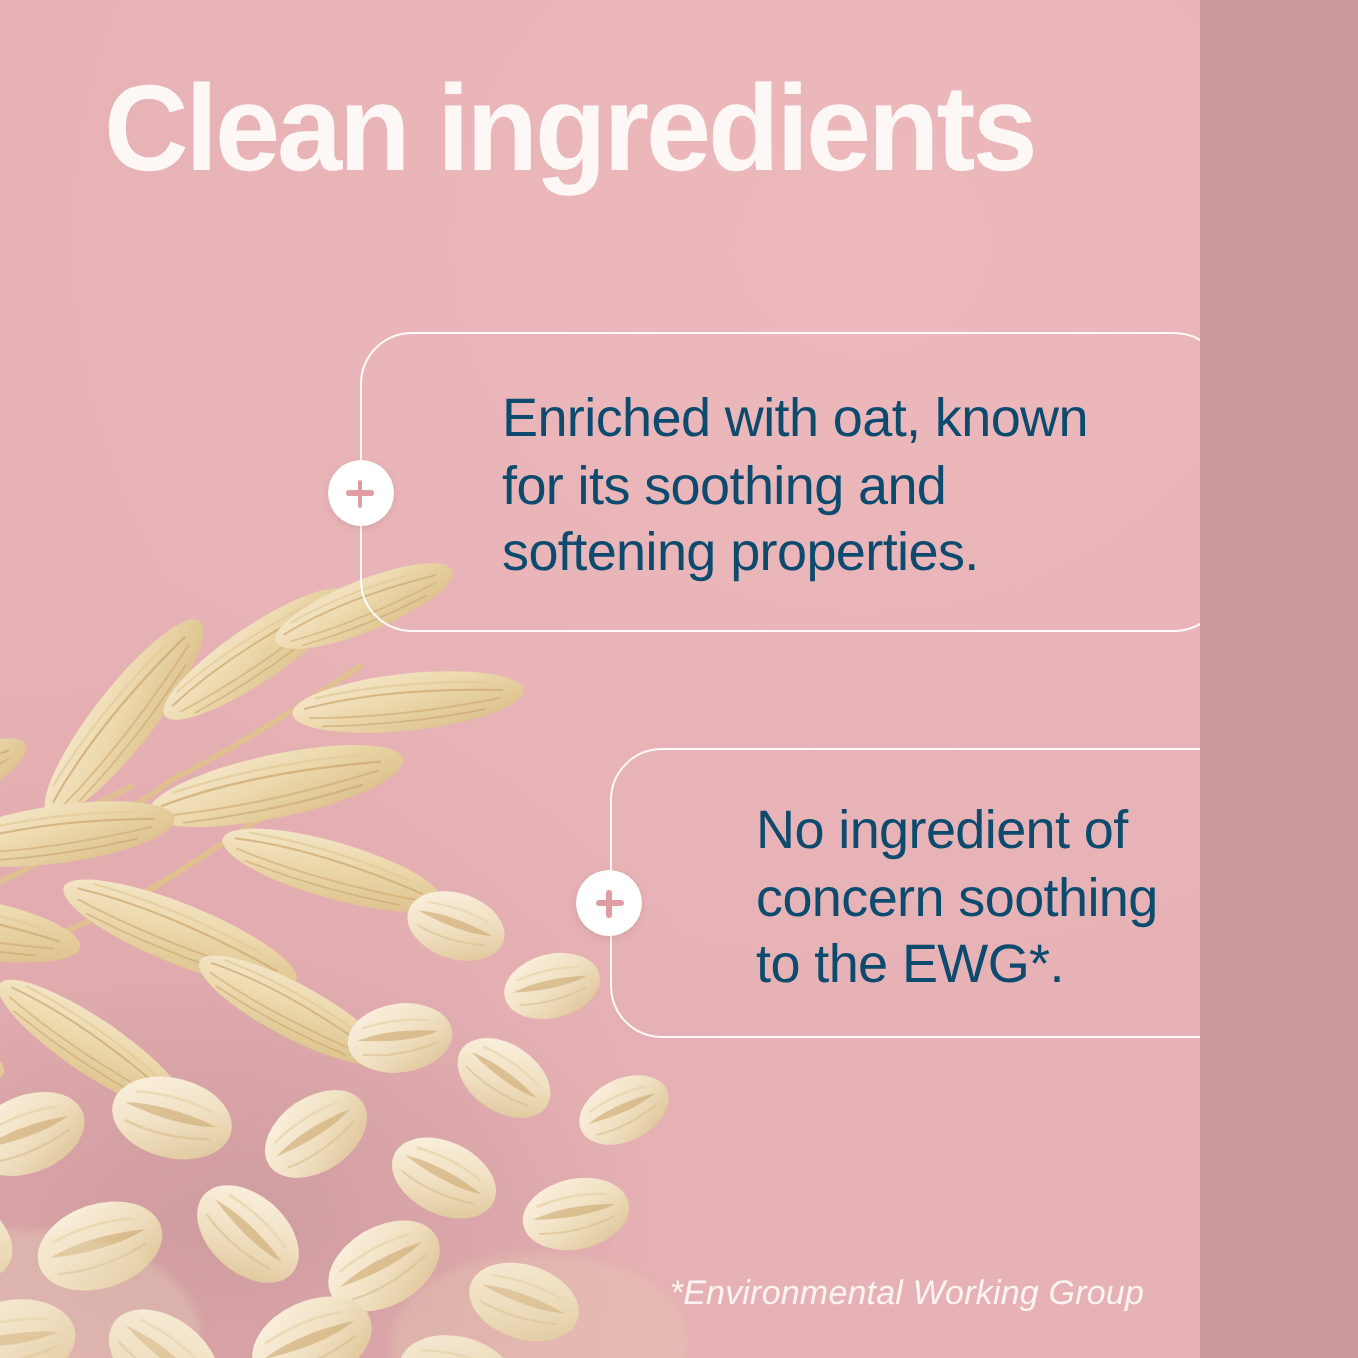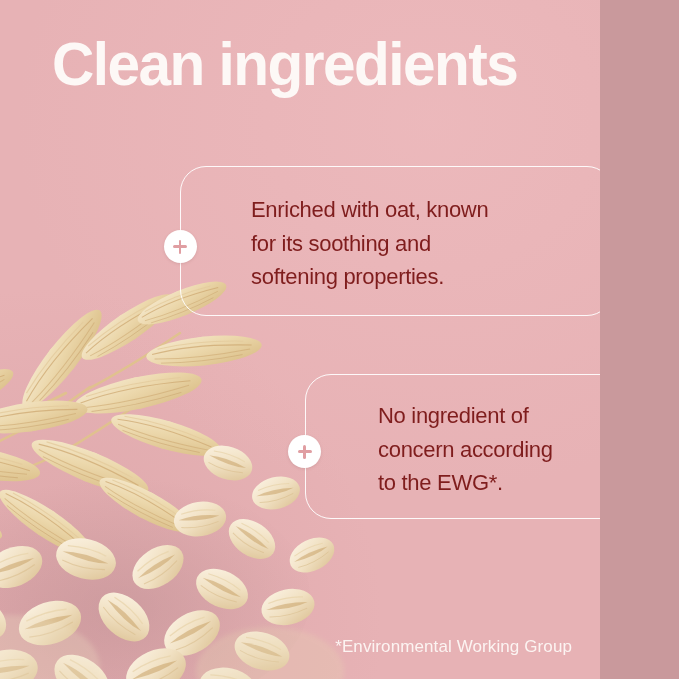--- a/index.html
+++ b/index.html
@@ -49,22 +49,22 @@
     position: absolute;
     border: 1.6px solid rgba(255,255,255,0.92);
     border-radius: 26px;
     box-sizing: border-box;
   }
   .card-1 { left: 180px; top: 166px; width: 433px; height: 150px; }
   .card-2 { left: 305px; top: 374px; width: 350px; height: 145px; }
 
   .card-text {
     position: absolute;
-    color: #7f1d1d;
-    font-size: 22px;
+    color: #0c4a6e;
+    font-size: 27px;
     line-height: 33.5px;
     font-weight: 400;
     letter-spacing: -0.3px;
     white-space: pre-line;
   }
   .card-1 .card-text { left: 70px; top: 26px; }
   .card-2 .card-text { left: 72px; top: 24px; }
 
   
   .plus-badge {
@@ -86,20 +86,21 @@
   .plus-badge .bar.h { left: 9.5px; top: 15.2px; width: 14px; height: 2.7px; }
   .plus-badge .bar.v { left: 15.2px; top: 9.5px; width: 2.7px; height: 14px; }
 
   
   .footnote {
     position: absolute;
     right: 28px;
     bottom: 22px;
     color: #fcf4f2;
     font-size: 17px;
+    font-style: italic;
     letter-spacing: 0.1px;
     white-space: nowrap;
   }
 
   
   .oats {
     position: absolute;
     left: -30px;
     bottom: -18px;
     width: 430px;
@@ -235,19 +236,19 @@
 for its soothing and
 softening properties.</div>
   </div>
 
   <div class="card card-2">
     <div class="plus-badge">
       <span class="bar h"></span>
       <span class="bar v"></span>
     </div>
     <div class="card-text">No ingredient of
-concern according
+concern soothing
 to the EWG*.</div>
   </div>
 
   <div class="footnote">*Environmental Working Group</div>
 
 </div>
 
 </body></html>

